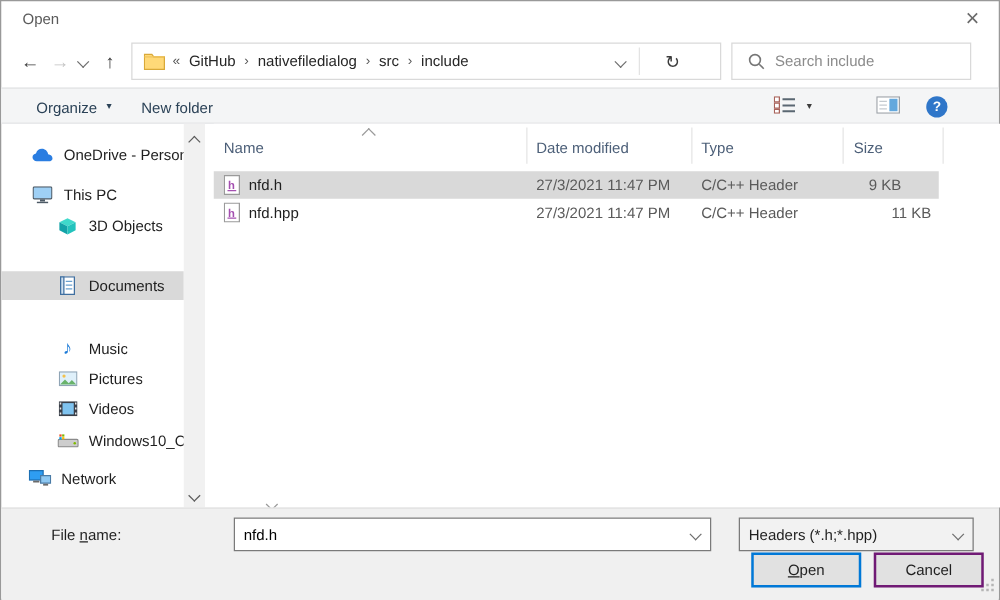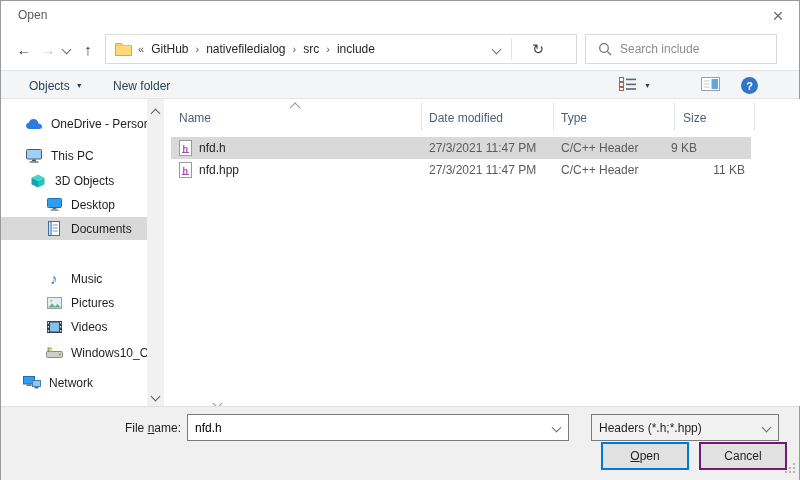--- a/index.html
+++ b/index.html
@@ -101,21 +101,21 @@
       <svg width="14" height="14" viewBox="0 0 14 14">
           <circle cx="6" cy="6" r="4.3" fill="none" stroke="#767676" stroke-width="1.3"></circle>
           <line x1="9.4" y1="9.4" x2="13" y2="13" stroke="#767676" stroke-width="1.3"></line>
         </svg>
     </span>
     <input type="text" placeholder="Search include" style="">
   </div>
 
   <div class="abs cmdbar">
     <div class="abs cmditem flexc" style="left:28px;">
-      <span>Objects</span>
+      <span>Organize</span>
       <span class="caret-glyph">▼</span>
     </div>
     <div class="abs cmditem flexc" style="left:112px;">
       <span>New folder</span>
     </div>
     <div class="abs cmditem flexc" style="left:618px;gap:8px;">
       <span>
         <svg width="17" height="14" viewBox="0 0 17 14">
           <rect x="0.5" y="0.5" width="4" height="4" fill="#fff" stroke="#a8625a"></rect>
           <rect x="0.5" y="5.5" width="4" height="4" fill="#fff" stroke="#a8625a"></rect>
@@ -155,39 +155,29 @@
     <div class="abs sidebar-item flexc" style="left:0;top:45px;width:146px;padding-left:24px;">
       <span class="sicon">
         <svg width="16" height="14" viewBox="0 0 16 14">
             <rect x="0.5" y="0.5" width="15" height="9.5" rx="1" fill="#9fd0f5" stroke="#4d5a66"></rect>
             <rect x="6" y="10.5" width="4" height="1.7" fill="#4d5a66"></rect>
             <rect x="3.5" y="12.4" width="9" height="1.2" fill="#4d5a66"></rect>
           </svg>
       </span>
       <span class="slabel">This PC</span>
     </div>
-    <div class="abs sidebar-item flexc" style="left:0;top:70px;width:146px;padding-left:28px;">
+    <div class="abs sidebar-item flexc" style="left:0;top:70px;width:146px;padding-left:44px;">
       <span class="sicon">
         <svg width="14" height="14" viewBox="0 0 14 14">
             <polygon points="7,0.5 13.5,3.8 7,7 0.5,3.8" fill="#3fd9cb"></polygon>
             <polygon points="0.5,3.8 7,7 7,13.5 0.5,10.2" fill="#14a3a8"></polygon>
             <polygon points="13.5,3.8 7,7 7,13.5 13.5,10.2" fill="#23c3bd"></polygon>
           </svg>
       </span>
       <span class="slabel">3D Objects</span>
-    </div>
-    <div class="abs sidebar-item flexc" style="left:0;top:94px;width:146px;padding-left:44px;">
-      <span class="sicon">
-        <svg width="15" height="13" viewBox="0 0 15 13">
-            <rect x="0.5" y="0.5" width="14" height="9" rx="1" fill="#2e9df2" stroke="#1c6fb4"></rect>
-            <rect x="5.5" y="9.8" width="4" height="1.6" fill="#6b6b6b"></rect>
-            <rect x="3.5" y="11.6" width="8" height="1.1" fill="#6b6b6b"></rect>
-          </svg>
-      </span>
-      <span class="slabel">Desktop</span>
     </div>
     <div class="abs sidebar-item flexc sel" style="left:0;top:118px;width:146px;padding-left:44px;">
       <span class="sicon">
         <svg width="12" height="15" viewBox="0 0 12 15">
             <rect x="0.5" y="0.5" width="11" height="14" fill="#fff" stroke="#3f6fa0"></rect>
             <rect x="0.5" y="0.5" width="2.6" height="14" fill="#cfe0f0" stroke="#3f6fa0"></rect>
             <line x1="4.6" y1="4" x2="9.8" y2="4" stroke="#6aa0d0"></line>
             <line x1="4.6" y1="7" x2="9.8" y2="7" stroke="#6aa0d0"></line>
             <line x1="4.6" y1="10" x2="9.8" y2="10" stroke="#6aa0d0"></line>
           </svg>
@@ -281,42 +271,42 @@
     <span class="cell" style="left:8px;top:3px;">
       <svg width="13" height="16" viewBox="0 0 13 16">
           <rect x="0.5" y="0.5" width="12" height="15" fill="#fff" stroke="#9a9a9a"></rect>
           <path d="M3 12.5h7" stroke="#a44fb0"></path>
           <text x="3.4" y="11.5" font-size="9" font-weight="bold" fill="#a44fb0" font-family="Liberation Sans,sans-serif">h</text>
         </svg>
     </span>
     <span class="cell" style="left:28px;">nfd.h</span>
     <span class="cell meta" style="left:258px;">27/3/2021 11:47 PM</span>
     <span class="cell meta" style="left:390px;">C/C++ Header</span>
-    <span class="cell meta" style="left:500px;width:74px;text-align:left;">9 KB</span>
+    <span class="cell meta" style="left:500px;width:74px;text-align:center;">9 KB</span>
   </div>
   <div class="abs row" style="top:158px;">
     <span class="cell" style="left:8px;top:3px;">
       <svg width="13" height="16" viewBox="0 0 13 16">
           <rect x="0.5" y="0.5" width="12" height="15" fill="#fff" stroke="#9a9a9a"></rect>
           <path d="M3 12.5h7" stroke="#a44fb0"></path>
           <text x="3.4" y="11.5" font-size="9" font-weight="bold" fill="#a44fb0" font-family="Liberation Sans,sans-serif">h</text>
         </svg>
     </span>
     <span class="cell" style="left:28px;">nfd.hpp</span>
     <span class="cell meta" style="left:258px;">27/3/2021 11:47 PM</span>
     <span class="cell meta" style="left:390px;">C/C++ Header</span>
     <span class="cell meta" style="left:500px;width:74px;text-align:right;">11 KB</span>
   </div>
 
   <div class="abs" style="left:213px;top:395px;">
     <span class="chv chv-down" style="border-color:#9a9a9a;border-width:1px;width:6px;height:6px;"></span>
   </div>
 
   <div class="abs footer">
-    <div class="abs" style="left:40px;top:14px;width:140px;text-align:right;">
+    <div class="abs" style="left:40px;top:14px;width:140px;">
       <span>File </span><span class="u">n</span><span>ame:</span>
     </div>
     <div class="abs combo" style="left:186px;top:7px;width:382px;">
       <input type="text" value="nfd.h" style="">
       <div class="combo-btn">
         <span class="chv chv-down"></span>
       </div>
     </div>
     <div class="abs combo flexc" style="left:590px;top:7px;width:188px;background:#f2f2f2;">
       <span style="padding-left:7px;white-space:nowrap;">Headers (*.h;*.hpp)</span>

